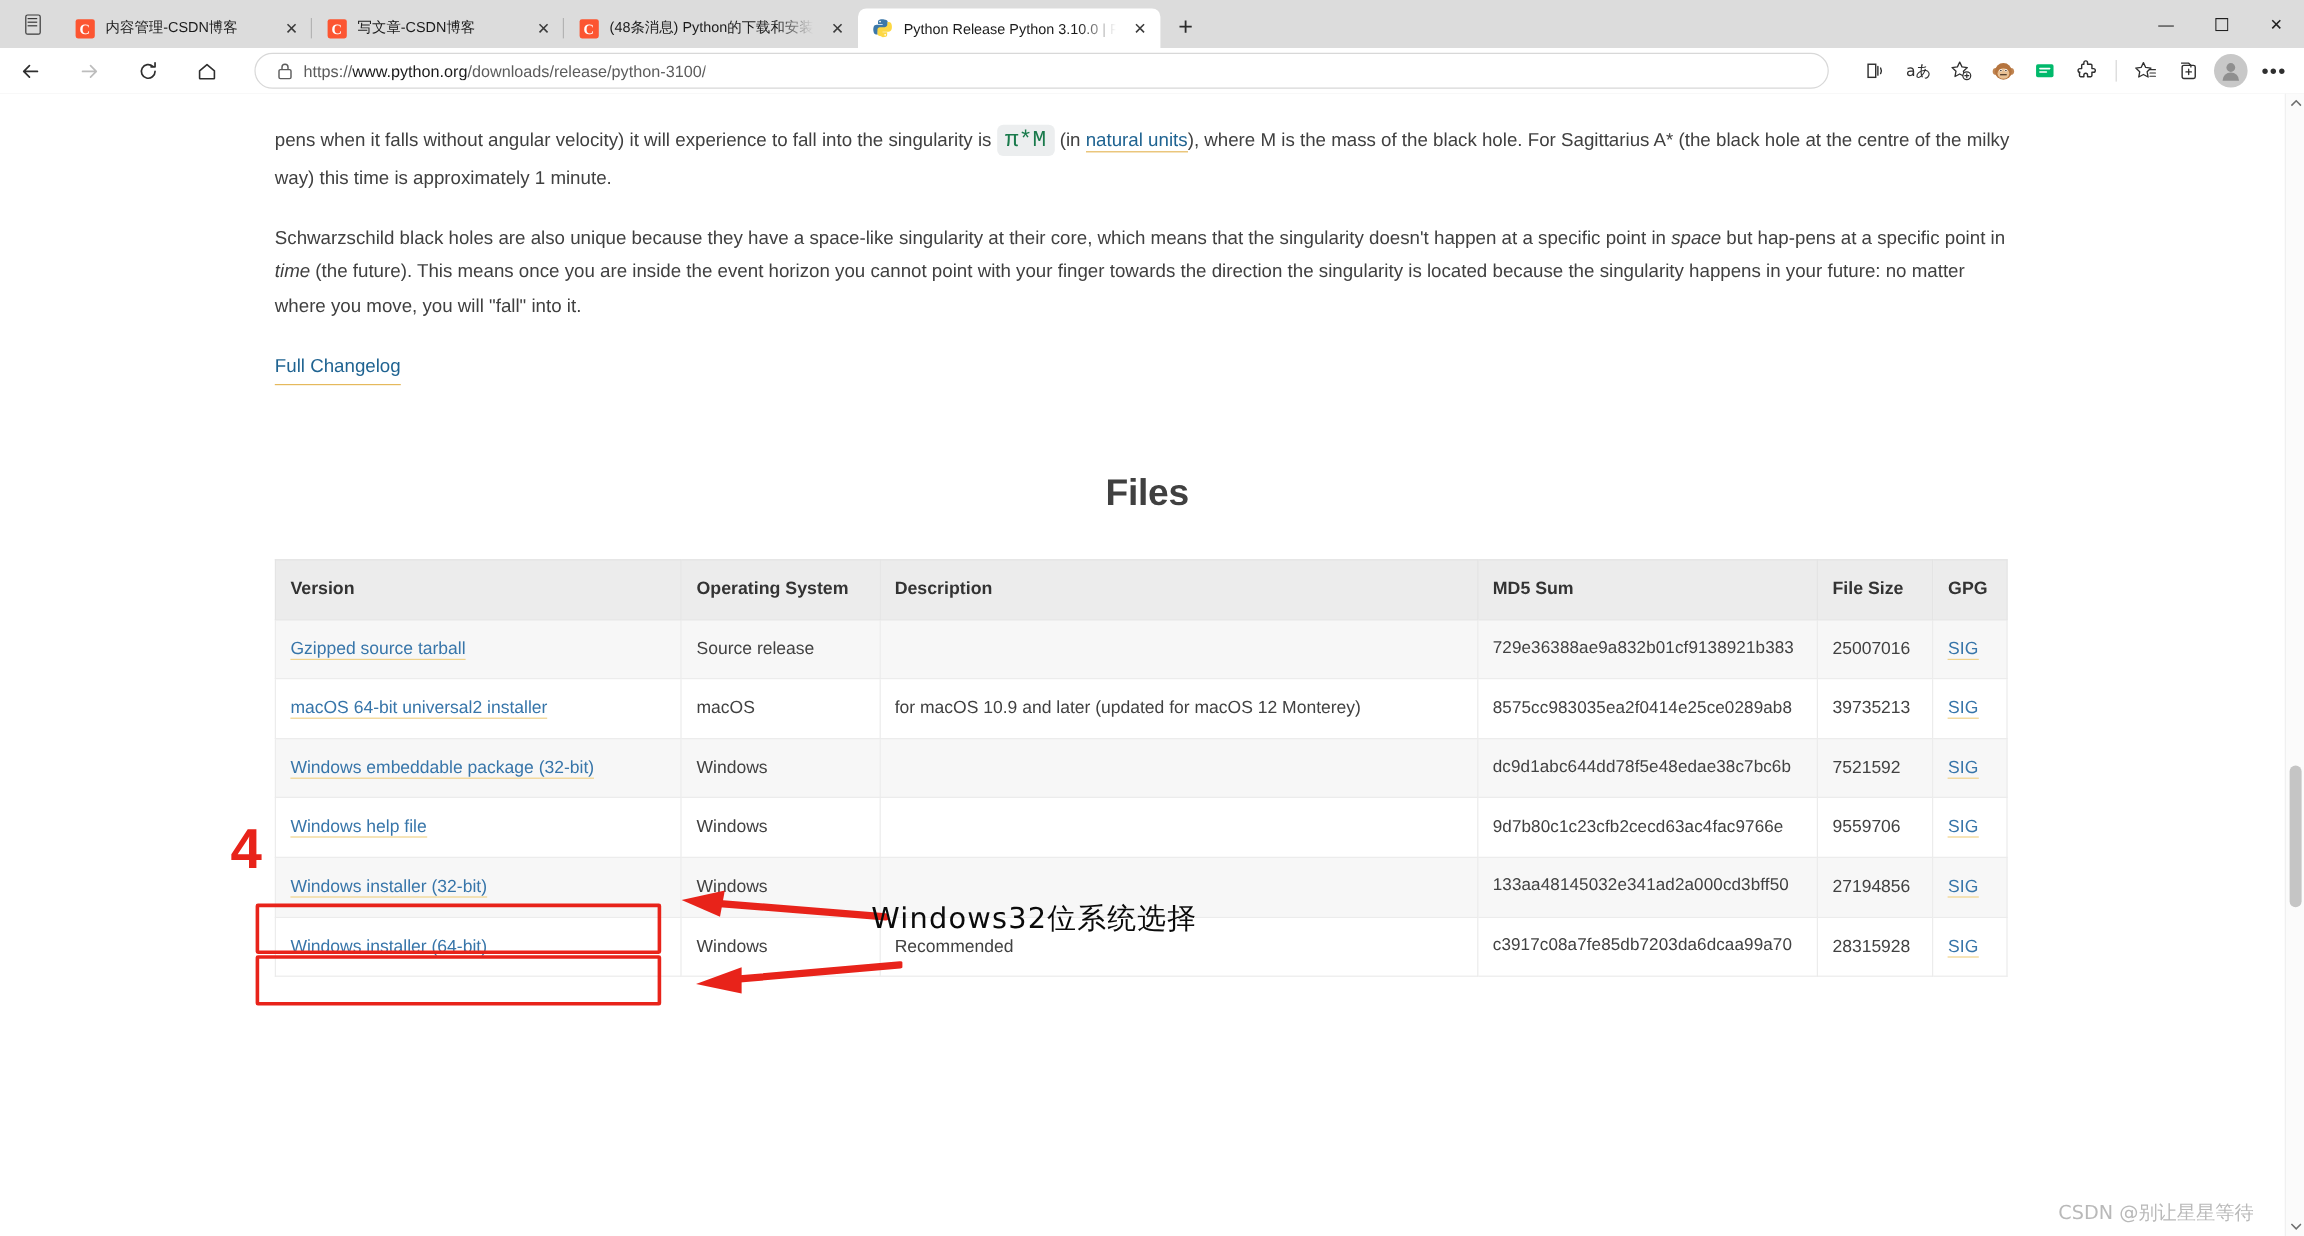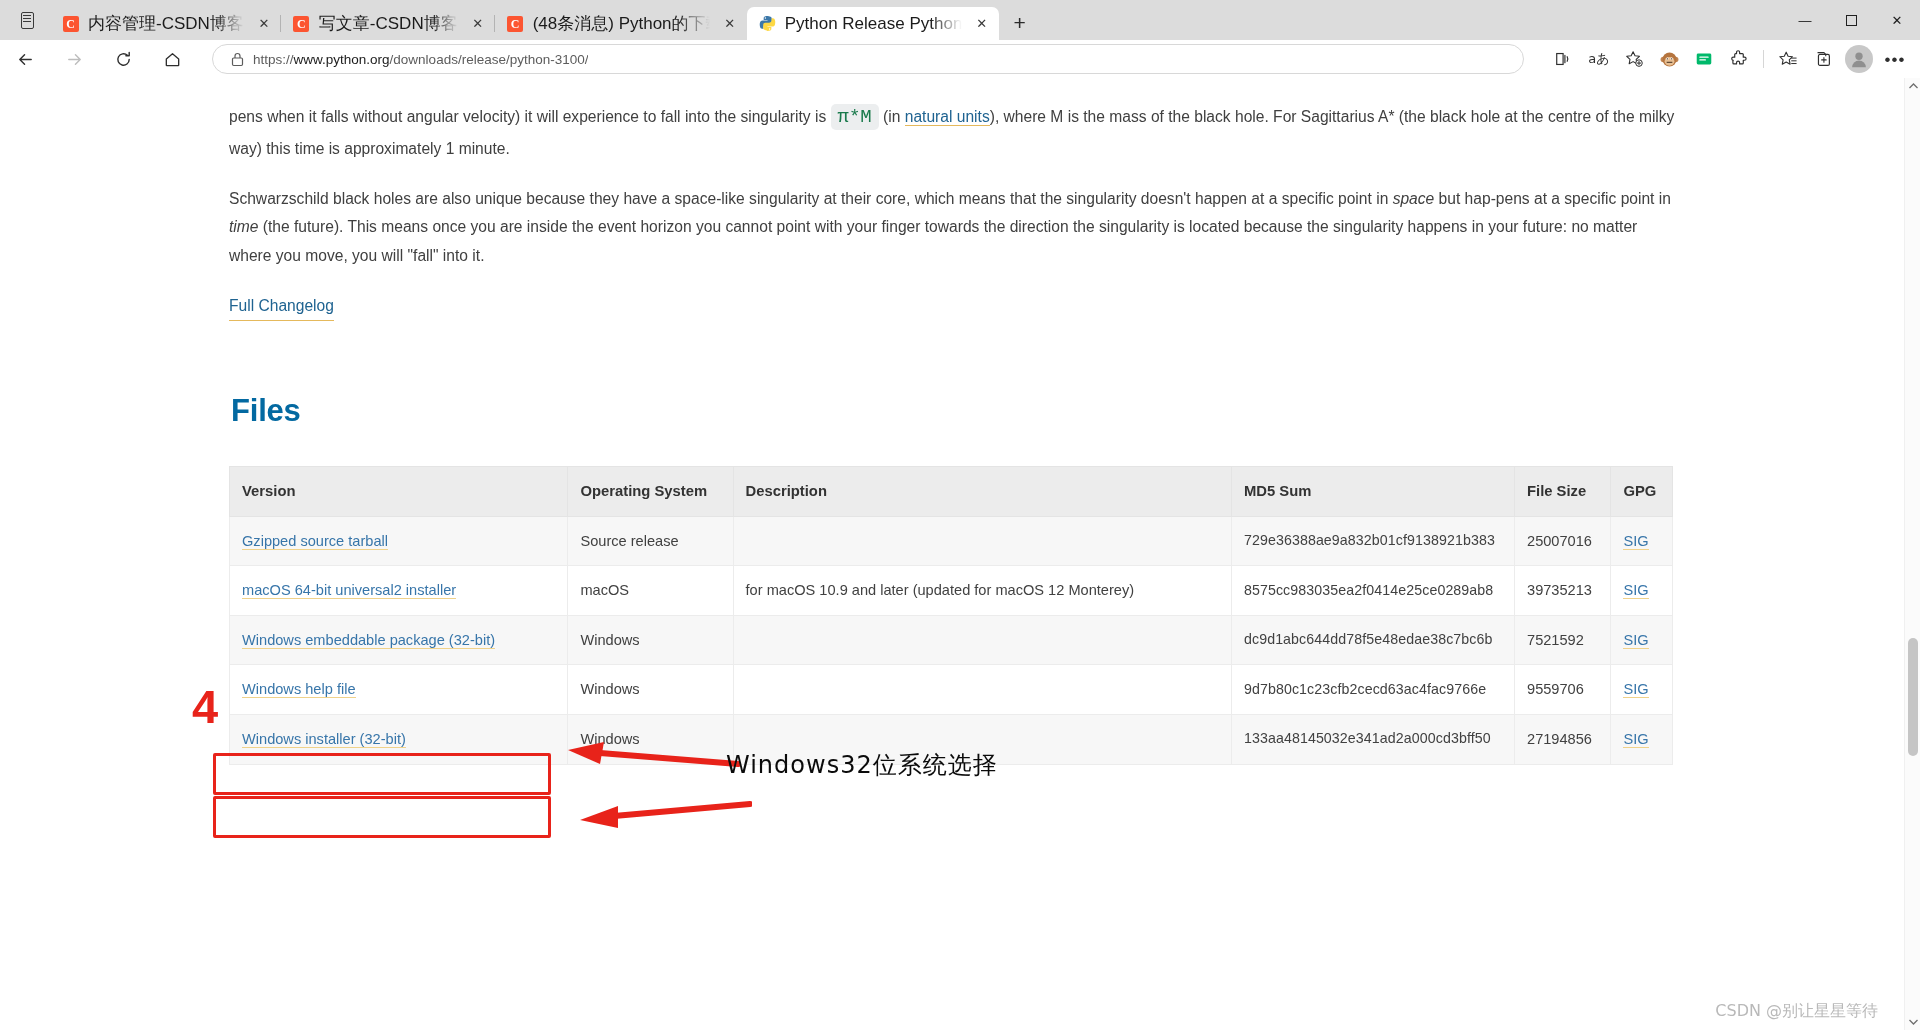--- a/index.html
+++ b/index.html
@@ -39,21 +39,21 @@
   .tab.active { background: #ffffff; }
   .tab.active + .tab::before, .tab.active::before { background: transparent; }
   .tab-fav { width: 17px; height: 17px; flex: 0 0 17px; display: flex; align-items: center; justify-content: center; }
   .csdn-fav {
     width: 16px; height: 16px; background: #fc5531; border-radius: 2px; color: #fff;
     font-size: 12px; font-weight: bold; line-height: 16px; text-align: center;
     font-family: "Liberation Serif", serif;
   }
   .py-fav { width: 17px; height: 17px; }
   .tab-title {
-    font-size: 17px; color: #1b1b1b; white-space: nowrap; overflow: hidden;
+    font-size: 12px; color: #1b1b1b; white-space: nowrap; overflow: hidden;
     flex: 1 1 auto; mask-image: linear-gradient(to right, #000 80%, transparent 100%);
     -webkit-mask-image: linear-gradient(to right, #000 82%, transparent 100%);
   }
   .tab-close {
     width: 22px; height: 22px; flex: 0 0 22px; border-radius: 4px;
     display: flex; align-items: center; justify-content: center; color: #3a3a3a; font-size: 13px;
   }
   .newtab {
     width: 34px; height: 30px; display: flex; align-items: center; justify-content: center;
     color: #2b2b2b; font-size: 21px; font-weight: 300; margin-left: 4px; margin-bottom: 2px;
@@ -104,22 +104,22 @@
   .content p { margin-bottom: 22px; font-family: "Liberation Sans", sans-serif; color: #404040; }
   .content a { color: #1f6391; text-decoration: none; border-bottom: 1px solid #e5b95c; }
   .code-inline {
     background: #eceeef; border-radius: 5px; padding: 2px 7px; color: #1a7a4c;
     font-family: "Liberation Mono", monospace; font-size: 19px;
   }
   em { font-style: italic; }
   .full-changelog { display: inline-block; margin-bottom: 10px; }
 
   h2.files {
-    font-size: 31px; color: #0369a1; font-weight: bold; margin: 52px 0 26px 2px;
-    font-family: "Liberation Sans", sans-serif; letter-spacing: -0.2px;
+    font-size: 31px; color: #404040; font-weight: bold; margin: 52px 0 26px 2px;
+    font-family: "Liberation Sans", sans-serif; letter-spacing: -0.2px; text-align: center;
   }
 
   table.files-table {
     border-collapse: collapse; width: 1444px; font-size: 14.6px;
     font-family: "Liberation Sans", sans-serif;
   }
   table.files-table th {
     background: #ececec; text-align: left; font-weight: bold; color: #333;
     padding: 11px 12px; border: 1px solid #e4e4e4; font-size: 14.8px;
   }
@@ -398,20 +398,28 @@
               <td><a href="#">SIG</a></td>
             </tr>
             <tr>
               <td><a href="#">Windows installer (32-bit)</a></td>
               <td>Windows</td>
               <td></td>
               <td class="md5">133aa48145032e341ad2a000cd3bff50</td>
               <td>27194856</td>
               <td><a href="#">SIG</a></td>
             </tr>
+            <tr>
+              <td><a href="#">Windows installer (64-bit)</a></td>
+              <td>Windows</td>
+              <td>Recommended</td>
+              <td class="md5">c3917c08a7fe85db7203da6dcaa99a70</td>
+              <td>28315928</td>
+              <td><a href="#">SIG</a></td>
+            </tr>
           </tbody>
         </table>
       </div>
 
       <div class="anno-layer">
         <div class="anno-num">4</div>
         <div class="anno-box b1"></div>
         <div class="anno-box b2"></div>
 
         <svg class="anno-arrow" style="left:560px;top:660px;" width="180" height="40">

